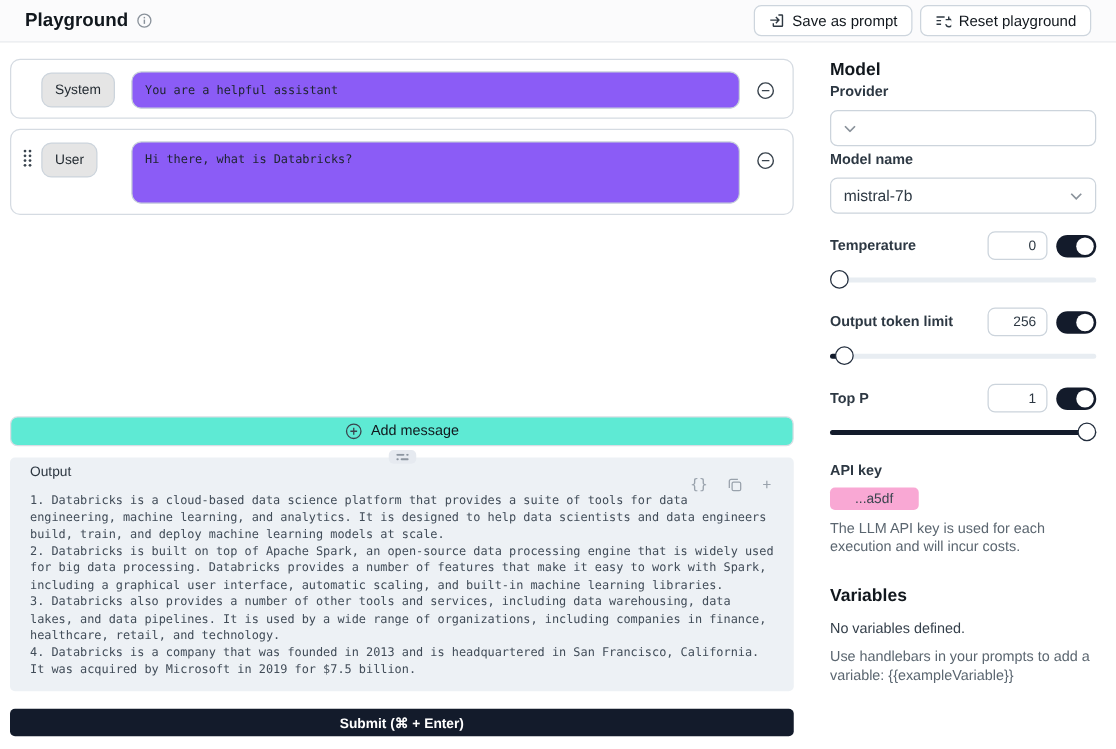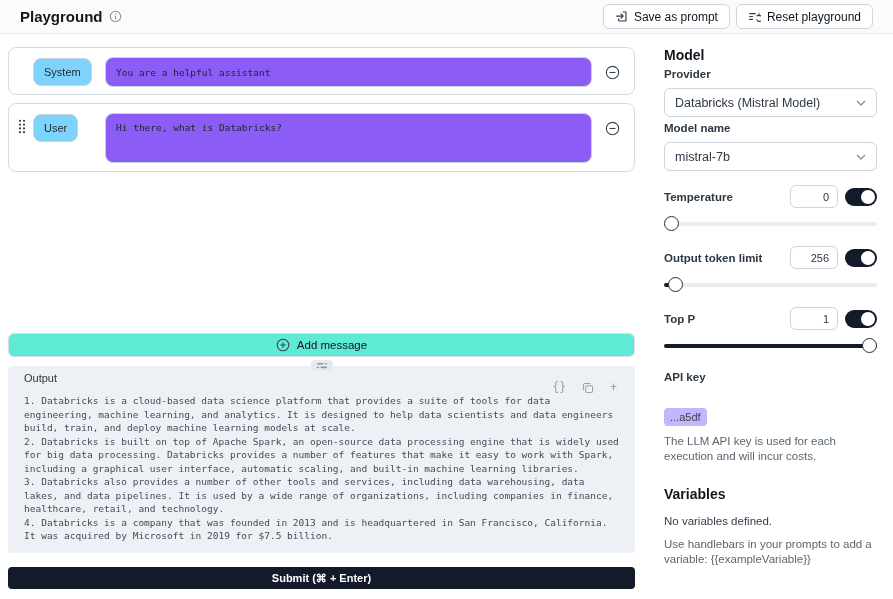--- a/index.html
+++ b/index.html
@@ -28,21 +28,21 @@
   .msg-card {
     position:relative; width:627px; background:#fff;
     border:1px solid #d5dbe2; border-radius:8px;
     display:flex; align-items:flex-start; padding:9px 14px 9px 24px;
   }
   .msg-card.system { height:48px; margin-bottom:8px; }
   .msg-card.user { height:69px; }
   .drag-handle { position:absolute; left:9px; top:15px; }
   .role-area { width:72px; flex:none; padding-top:1px; }
   .role-chip {
-    display:inline-block; padding:7px 10px; background:#7dd3fc;
+    display:inline-block; padding:7px 10px; background:#e5e5e5;
     border:1px solid #ccd4dc; border-radius:8px;
     font-size:11px; color:#1f272e; cursor:pointer;
     font-family:"Liberation Sans", sans-serif;
   }
   .msg-input, .msg-textarea {
     flex:1; border:1px solid #c9d2da; border-radius:8px;
     font-family:"DejaVu Sans Mono", monospace; font-size:9.5px; color:#1c242c;
     padding:0 10px; background:#8b5cf6; outline:none; resize:none;
   }
   .msg-input { height:30px; }
@@ -120,22 +120,22 @@
   }
   .slider .fill {
     position:absolute; left:0; top:6px; height:4px;
     border-radius:2px; background:#131b2b;
   }
   .slider .thumb {
     position:absolute; top:0; width:15px; height:15px; border-radius:50%;
     background:#fff; border:1.6px solid #232e3e;
   }
   .api-badge {
-    display:inline-block; margin-top:25px; padding:3px 6px;
-    background:#c4b5fd; border-radius:4px;
+    display:inline-block; margin-top:7px; padding:3px 20px;
+    background:#f9a8d4; border-radius:4px;
     font-size:11px; color:#3a444e;
   }
   .help-text { margin-top:8px; font-size:11.5px; line-height:15px; color:#5b6670; }
   .vars-heading { margin-top:22px; }
   .vars-empty { margin-top:13px; font-size:11.5px; color:#343f4a; }
   svg { display:block; }
 </style>
 </head>
 <body>
 
@@ -255,21 +255,20 @@
 
   
   <button class="submit-btn">Submit (⌘ + Enter)</button>
 </div>
 
 <div class="sidebar">
   <div class="side-heading">Model</div>
 
   <div class="field-label">Provider</div>
   <div class="select-box">
-    <span class="sel-val">Databricks (Mistral Model)</span>
     <span>
       <svg width="10" height="6" viewBox="0 0 10 6" fill="none" stroke="#8a929b" stroke-width="1.4">
           <path d="M1 1l4 4 4-4"></path>
         </svg>
     </span>
   </div>
 
   <div class="field-label">Model name</div>
   <div class="select-box">
     <span class="sel-val">mistral-7b</span>

